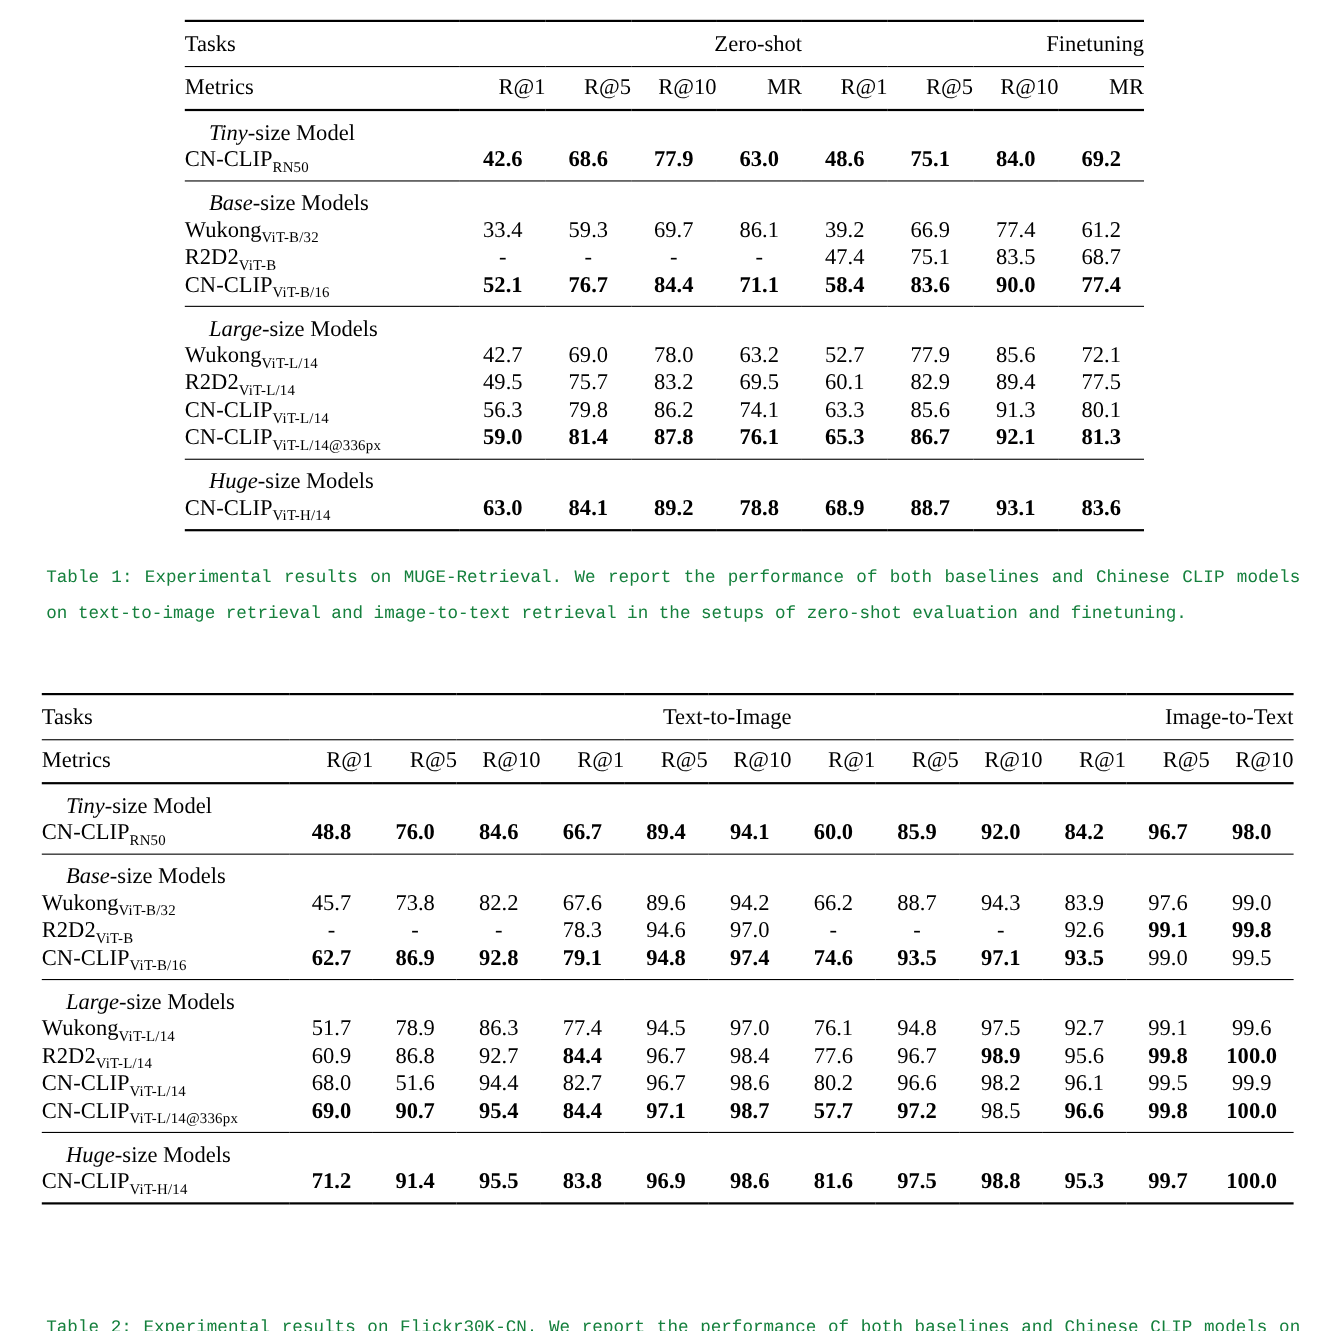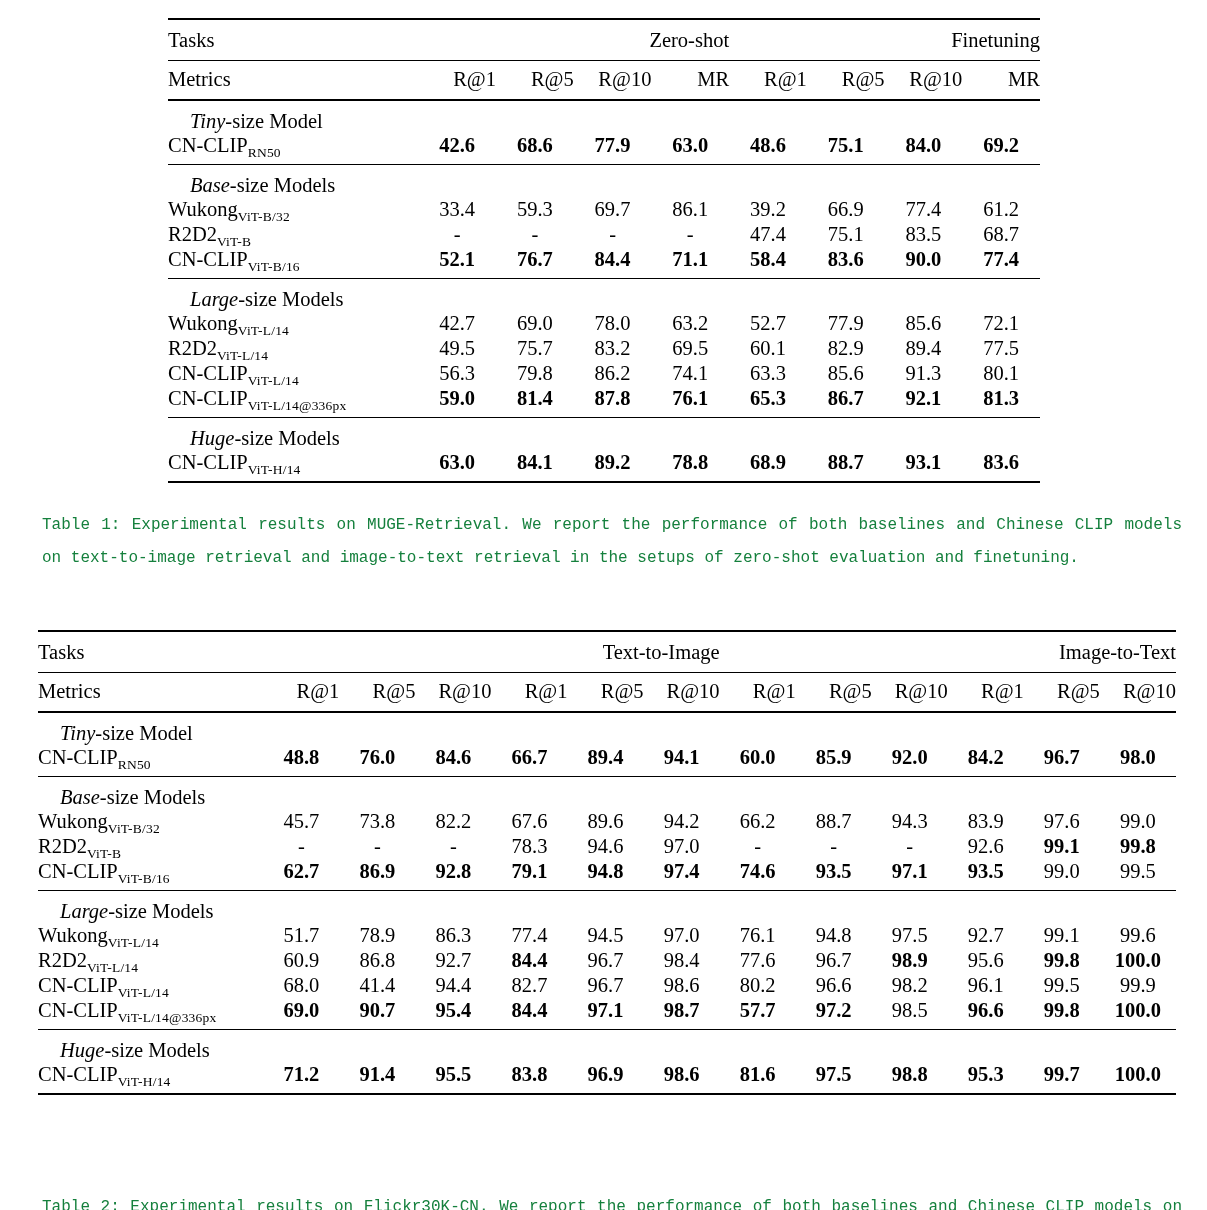--- a/index.html
+++ b/index.html
@@ -326,21 +326,21 @@
           <td class="val">77.6</td>
           <td class="val">96.7</td>
           <td class="val b">98.9</td>
           <td class="val">95.6</td>
           <td class="val b">99.8</td>
           <td class="val b">100.0</td>
         </tr>
         <tr>
           <td class="model-cell">CN-CLIP<sub>ViT-L/14</sub></td>
           <td class="val">68.0</td>
-          <td class="val">41.4</td>
+          <td class="val">51.6</td>
           <td class="val">94.4</td>
           <td class="val">82.7</td>
           <td class="val">96.7</td>
           <td class="val">98.6</td>
           <td class="val">80.2</td>
           <td class="val">96.6</td>
           <td class="val">98.2</td>
           <td class="val">96.1</td>
           <td class="val">99.5</td>
           <td class="val">99.9</td>

